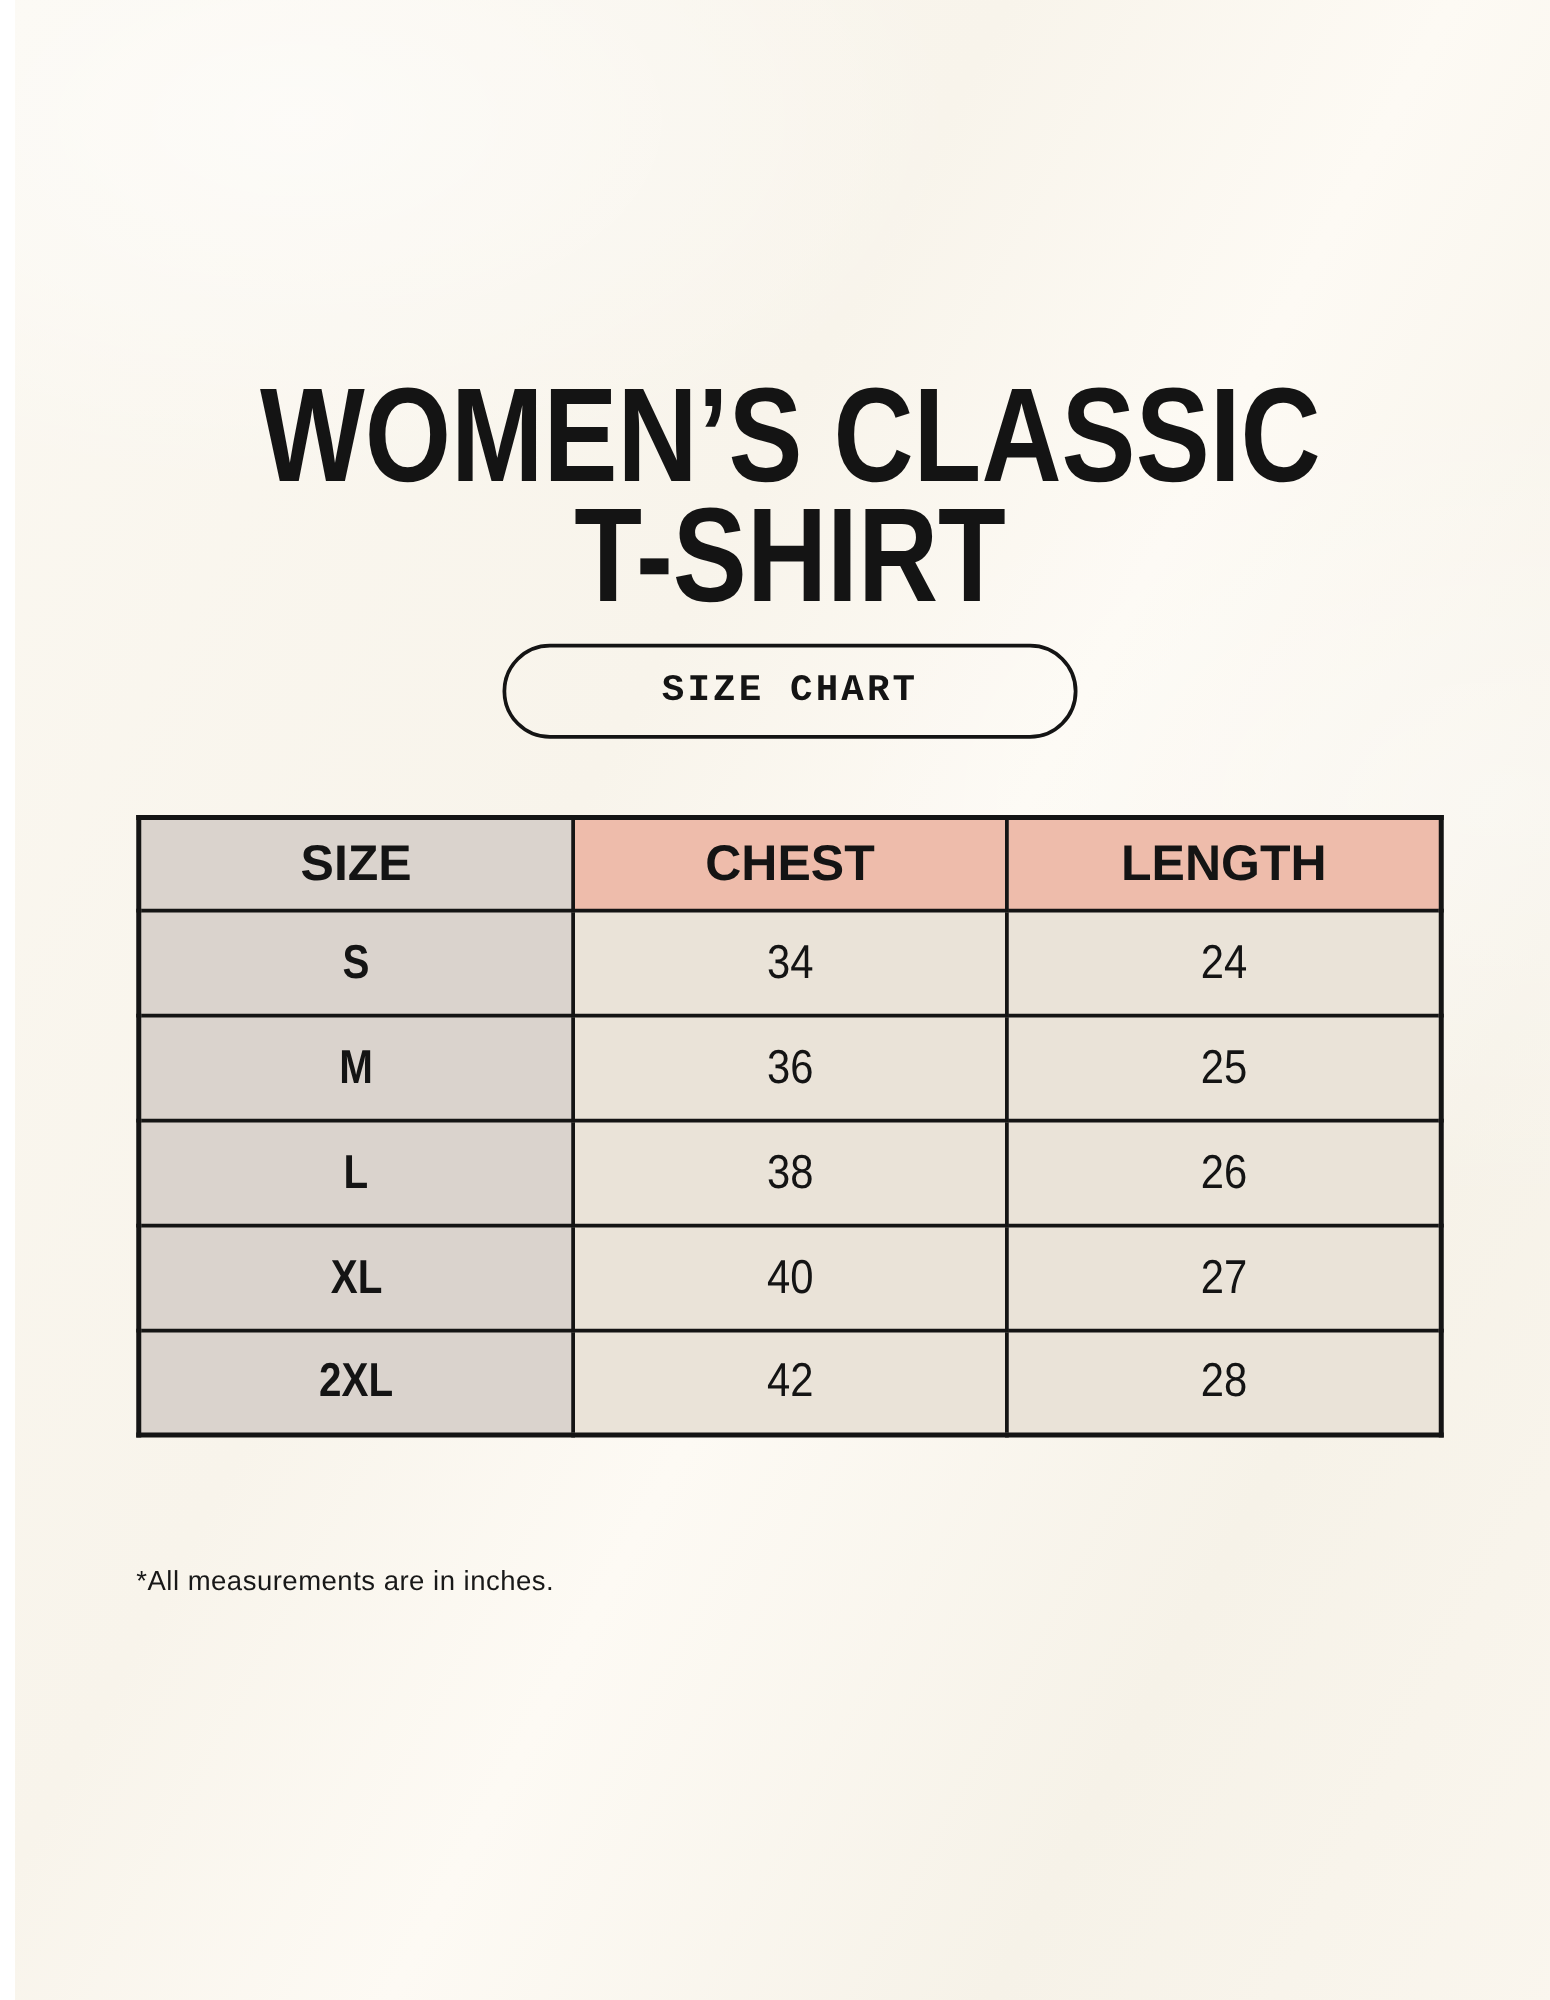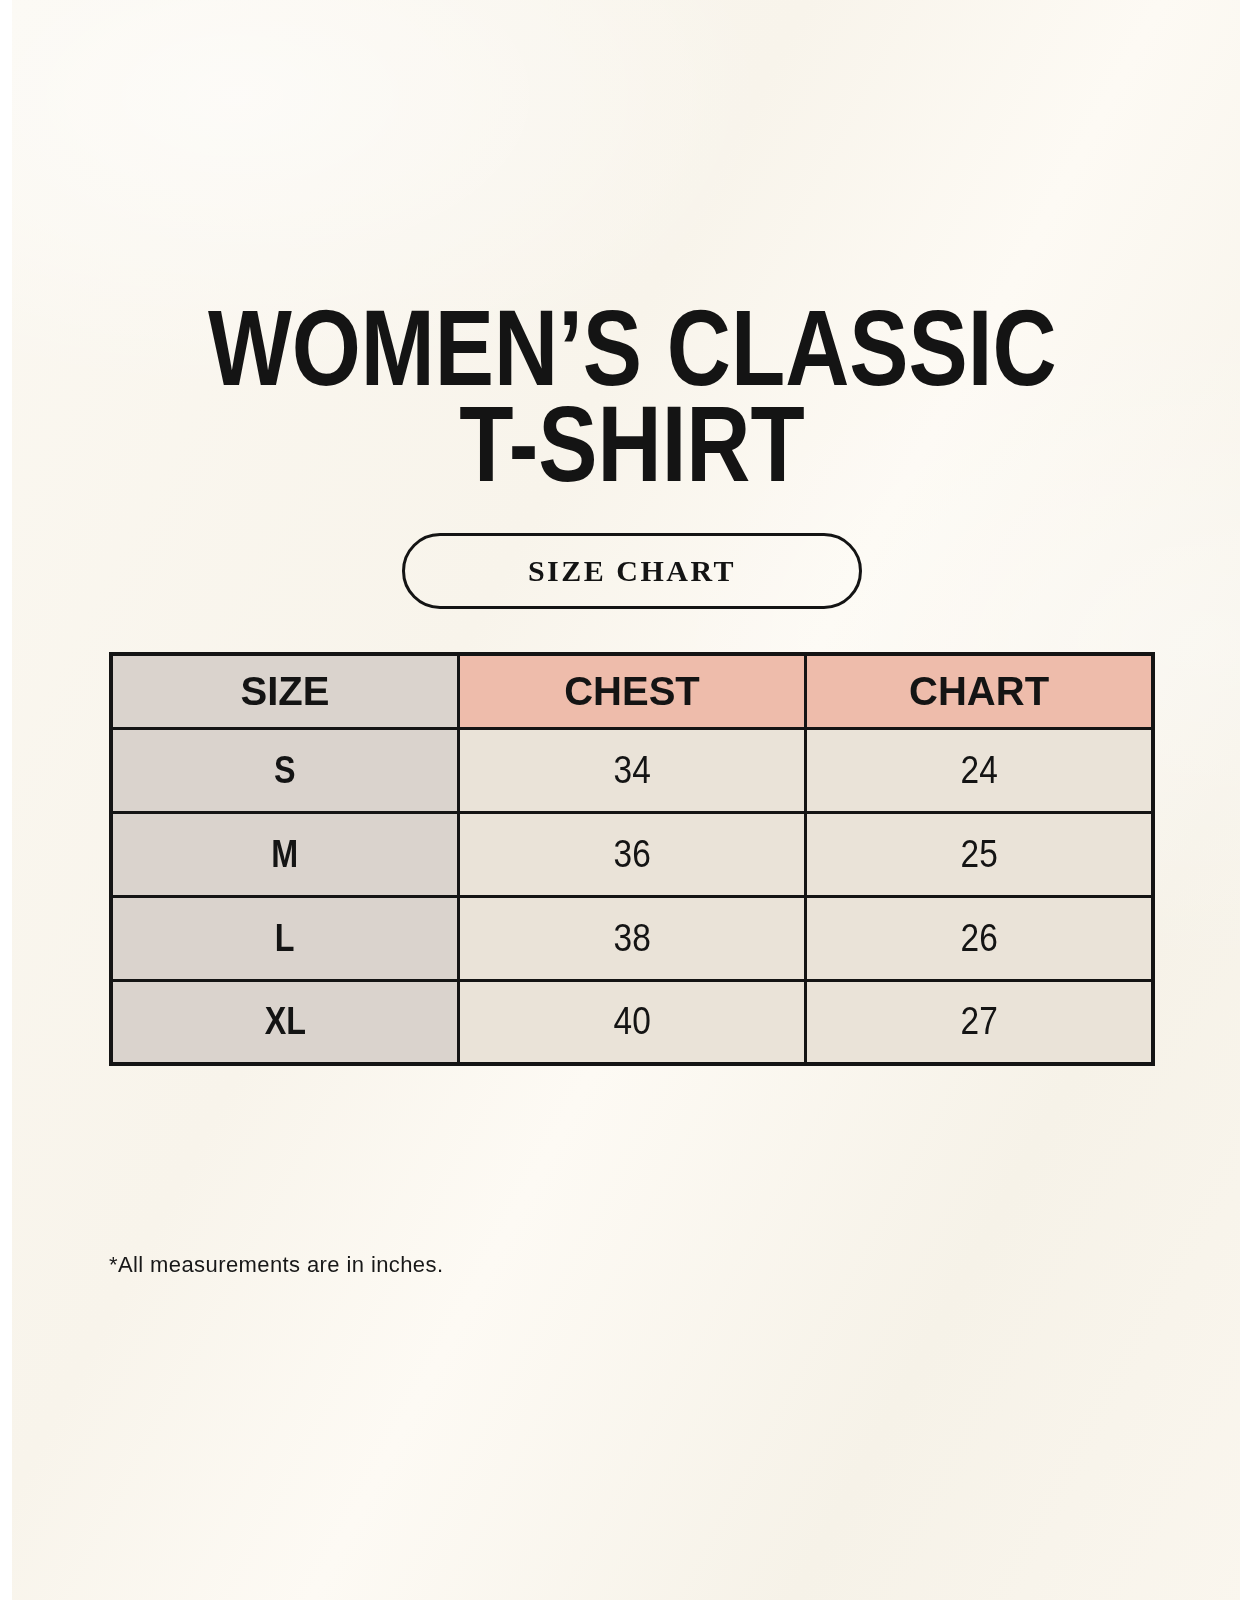--- a/index.html
+++ b/index.html
@@ -30,27 +30,27 @@
     position:absolute;top:300px;left:0;width:100%;
     text-align:center;
     font-weight:700;
     font-size:107px;
     line-height:0.90;
     letter-spacing:0;
   }
   .cond{display:inline-block;white-space:nowrap;transform:scaleX(0.83);transform-origin:center;}
   
   .pill{
-    position:absolute;top:533px;left:50%;transform:translateX(-50%);
+    position:absolute;top:515px;left:50%;transform:translateX(-50%);
     width:460px;height:76px;
     border:3px solid var(--ink);
     border-radius:45px;
     background:transparent;
     display:flex;align-items:center;justify-content:center;
-    font-family:Liberation Serif, serif;
+    font-family:Liberation Mono, monospace;
     font-size:30px;font-weight:700;letter-spacing:2.5px;
     color:var(--ink);
     cursor:pointer;
   }
   
   .table-wrap{position:absolute;top:652px;left:97px;width:1046px;}
   table.size-chart{
     width:1046px;
     border-collapse:collapse;
     table-layout:fixed;
@@ -98,21 +98,21 @@
     <table class="size-chart">
       <thead>
         <tr>
           <th>
             <span class="hdr cond-h">SIZE</span>
           </th>
           <th>
             <span class="hdr">CHEST</span>
           </th>
           <th>
-            <span class="hdr">CHART</span>
+            <span class="hdr">LENGTH</span>
           </th>
         </tr>
       </thead>
       <tbody>
           <tr>
             <th><span class="cond sizelbl">S</span></th>
             <td><span class="cond num">34</span></td>
             <td><span class="cond num">24</span></td>
           </tr>
           <tr>
@@ -123,19 +123,24 @@
           <tr>
             <th><span class="cond sizelbl">L</span></th>
             <td><span class="cond num">38</span></td>
             <td><span class="cond num">26</span></td>
           </tr>
           <tr>
             <th><span class="cond sizelbl">XL</span></th>
             <td><span class="cond num">40</span></td>
             <td><span class="cond num">27</span></td>
           </tr>
+          <tr>
+            <th><span class="cond sizelbl">2XL</span></th>
+            <td><span class="cond num">42</span></td>
+            <td><span class="cond num">28</span></td>
+          </tr>
         </tbody>
     </table>
   </div>
 
   <div class="footnote">*All measurements are in inches.</div>
 
 </div>
 
 </body></html>

